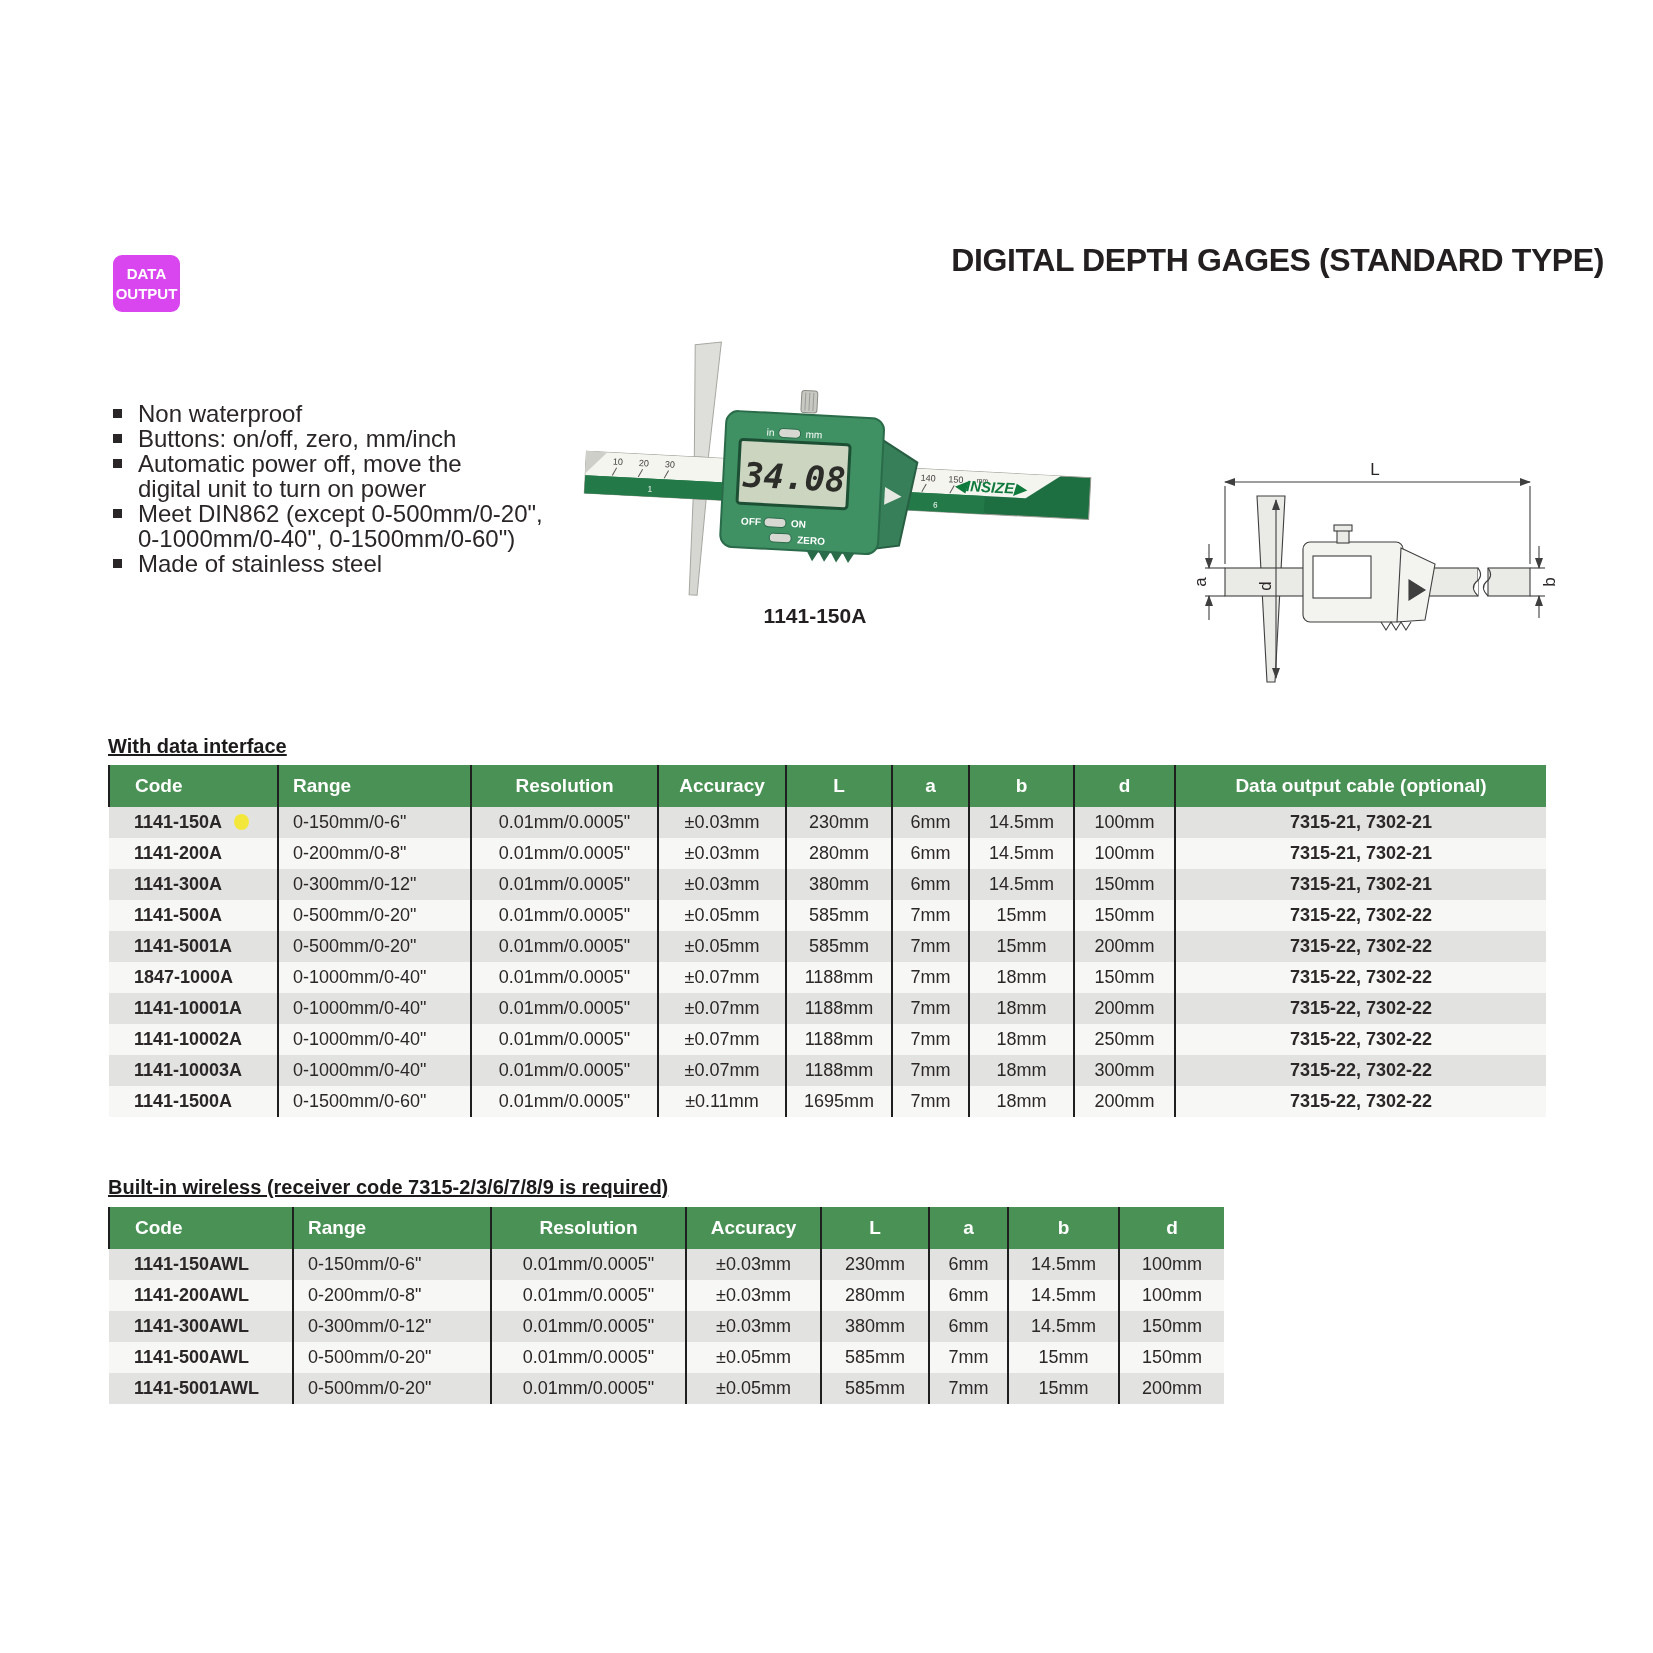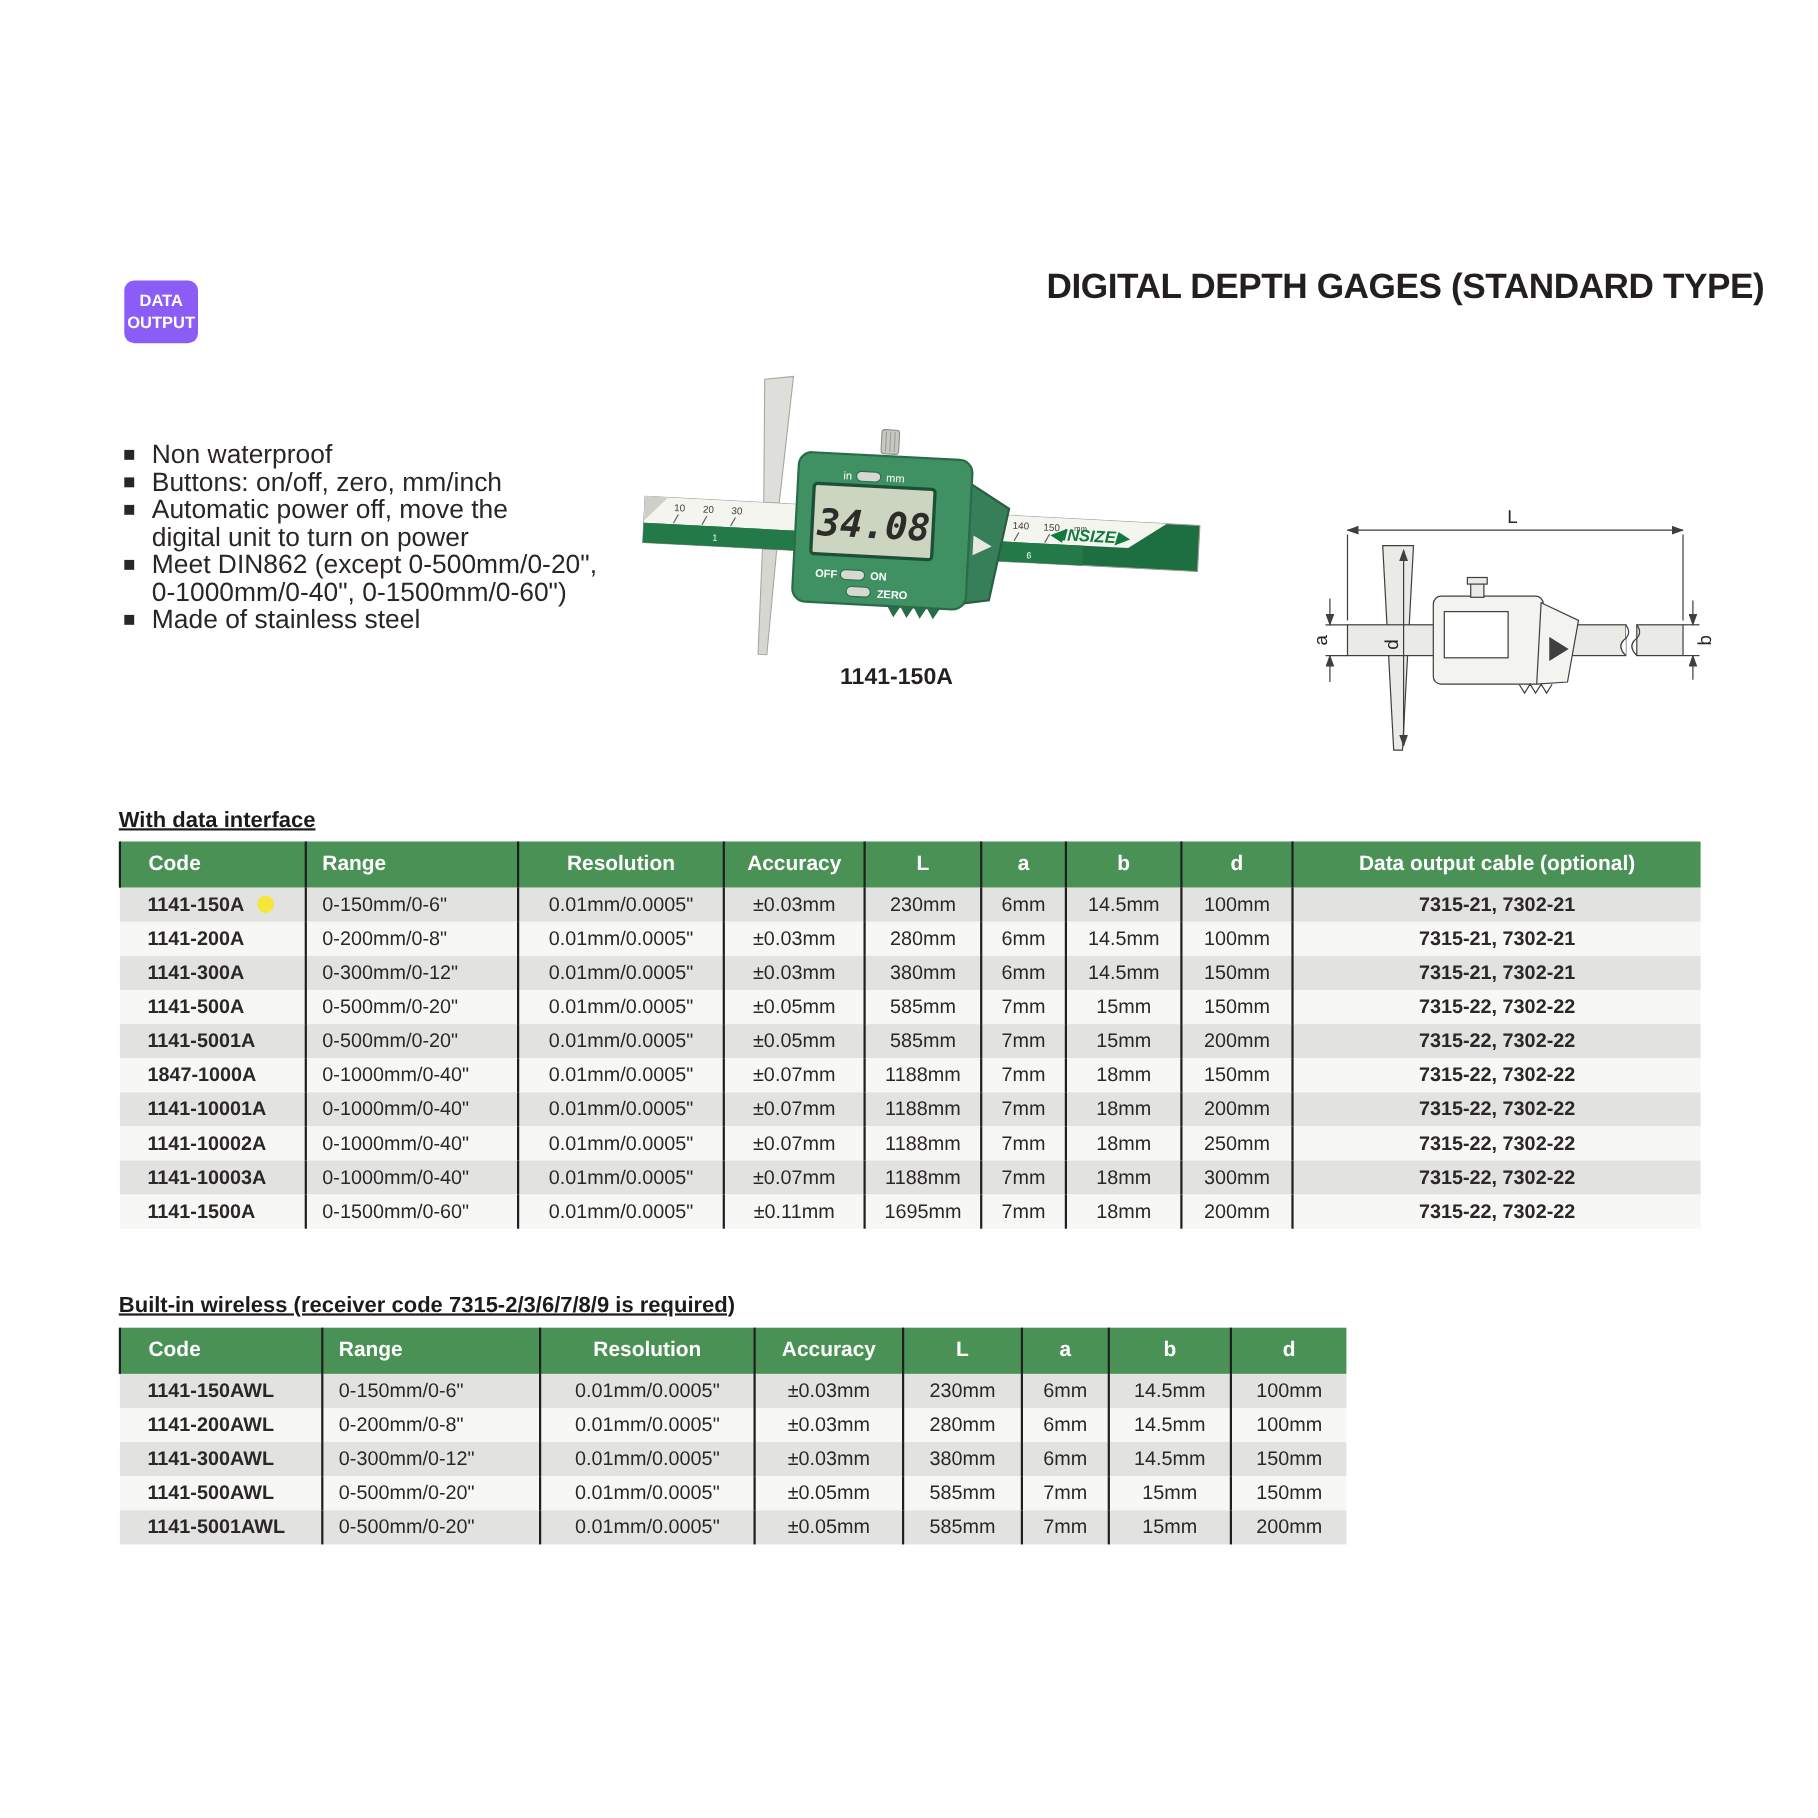--- a/index.html
+++ b/index.html
@@ -5,21 +5,21 @@
   html,body{margin:0;padding:0;}
   body{
     width:1653px;height:1653px;position:relative;background:#ffffff;
     font-family:"Liberation Sans", sans-serif;color:#231f20;overflow:hidden;
   }
   *{box-sizing:border-box;}
 
   
   .badge{
     position:absolute;left:113px;top:255px;width:67px;height:57px;
-    background:#8b5cf6;border-radius:9px;color:#fff;font-weight:bold;
+    background:#d946ef;border-radius:9px;color:#fff;font-weight:bold;
     font-size:15px;line-height:1.3;display:flex;flex-direction:column;
     align-items:center;justify-content:center;text-align:center;
   }
 
   
   .page-title{
     position:absolute;left:814px;top:242px;width:790px;text-align:right;
     font-size:32px;font-weight:bold;letter-spacing:-0.4px;color:#231f20;white-space:nowrap;
   }
 

